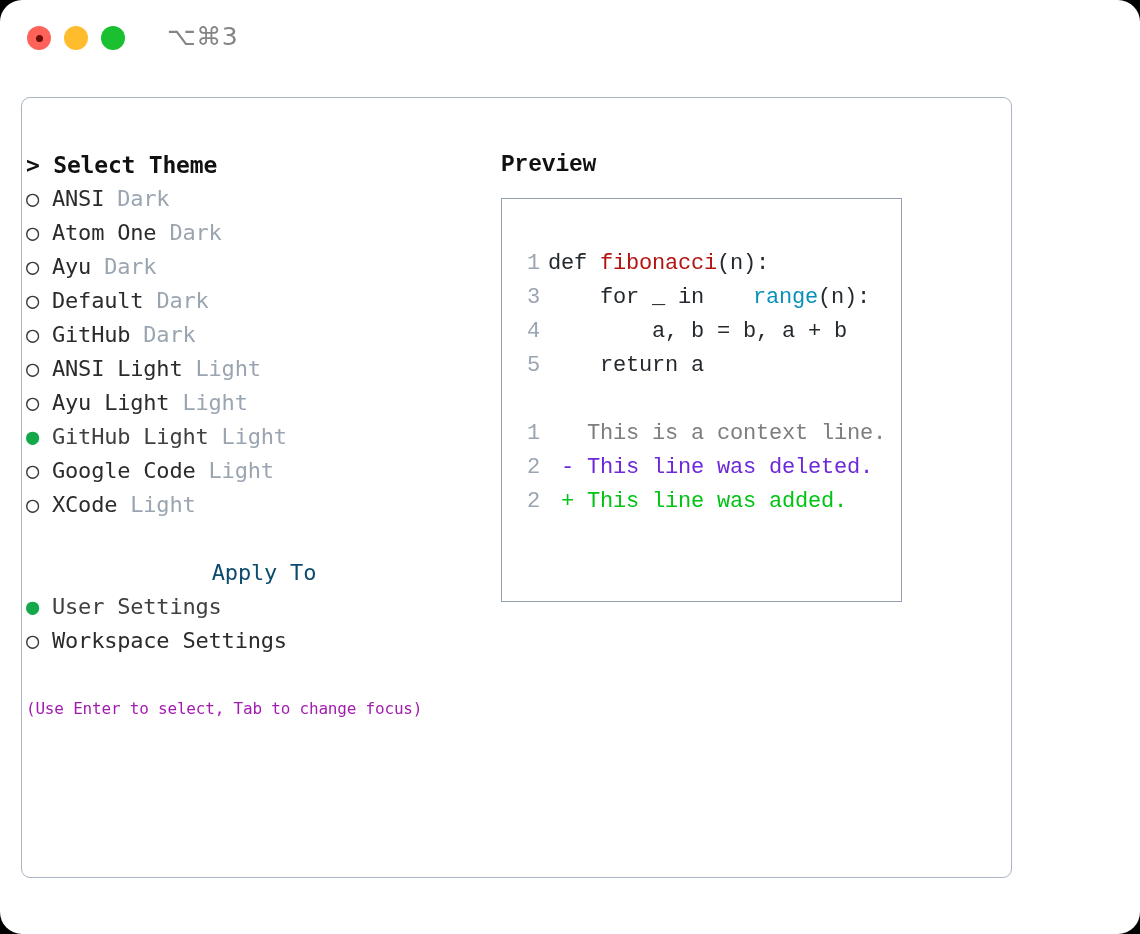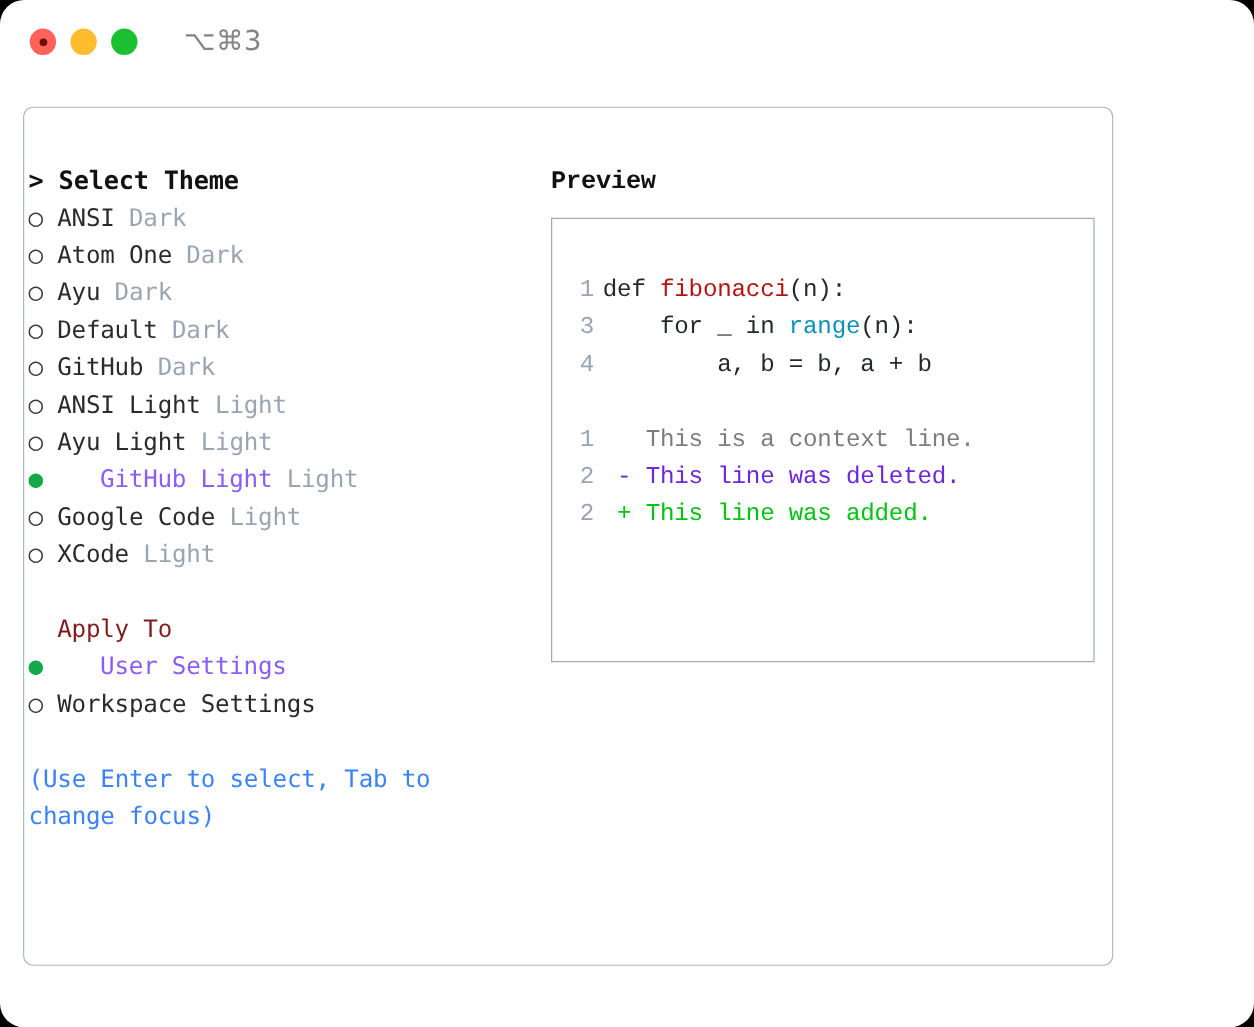--- a/index.html
+++ b/index.html
@@ -102,44 +102,45 @@
     white-space: pre;
     color: #2b2b2b;
     letter-spacing: -0.2px;
   }
   .bullet {
     display: inline-block;
     width: 26px;
     color: #3a3a3a;
   }
   .row.selected .bullet { color: #13a84a; }
-  .row.selected .row-label { color: #8b5cf6; margin-left: 39px; }
+  .row.selected .row-label { color: #404040; }
   .row-label { color: #2b2b2b; }
   .row-tag {
     color: #9aa5b1;
     text-align: right;
   }
 
   .subsection {
     margin-top: 34px;
   }
   .sub-head {
     font-size: 22px;
-    color: #7f1d1d;
+    color: #0c4a6e;
     height: 34px;
     line-height: 34px;
     padding-left: 26px;
     white-space: pre;
     letter-spacing: -0.2px;
+    text-align: center;
   }
 
   .hint {
     margin-top: 34px;
-    font-size: 22px;
-    color: #3b82f6;
+    font-size: 16px;
+    color: #a21caf;
     line-height: 34px;
     width: 400px;
     letter-spacing: -0.2px;
   }
 
   
   .right-col {
     position: absolute;
     left: 479px;
     top: 50px;
@@ -149,21 +150,21 @@
   .preview-title {
     font-size: 23px;
     font-weight: bold;
     color: #111111;
     letter-spacing: -0.2px;
     height: 34px;
     line-height: 34px;
   }
   .code-box {
     margin-top: 16px;
-    width: 494px;
+    width: 401px;
     height: 404px;
     border: 1.5px solid #93a1b0;
     box-sizing: border-box;
     padding: 48px 0 0 14px;
   }
   .code-line {
     font-size: 22px;
     line-height: 34px;
     white-space: pre;
     color: #24292e;
@@ -171,21 +172,21 @@
   }
   .ln {
     display: inline-block;
     width: 24px;
     text-align: right;
     color: #9aa5b1;
     margin-right: 8px;
   }
   .tok-fn     { color: #b31412; }
   .tok-num    { color: #077d7d; }
-  .tok-call   { color: #0a90ba; }
+  .tok-call   { color: #0a90ba; margin-left: 36px; }
   .spacer-line { height: 34px; }
   .diff-ctx { color: #7d7d7d; }
   .diff-del { color: #6d28d9; }
   .diff-add { color: #00c313; }
 </style>
 </head>
 <body>
 
 <div class="window">
 
@@ -228,20 +229,21 @@
       <div class="hint">(Use Enter to select, Tab to change focus)</div>
     </div>
 
     <div class="right-col">
       <div class="preview-title">Preview</div>
       <div class="code-box">
         <div id="code-lines">
             <div class="code-line"><span class="ln">1</span><span>def </span><span class="tok-fn">fibonacci</span><span>(n):</span></div>
             <div class="code-line"><span class="ln">3</span><span>    for _ in </span><span class="tok-call">range</span><span>(n):</span></div>
             <div class="code-line"><span class="ln">4</span><span>        a, b = b, a + b</span></div>
+            <div class="code-line"><span class="ln">5</span><span>    return a</span></div>
           </div>
         <div class="spacer-line"></div>
         <div id="diff-lines">
             <div class="code-line"><span class="ln">1</span><span class="diff-ctx">   This is a context line.</span></div>
             <div class="code-line"><span class="ln">2</span><span class="diff-del"> - This line was deleted.</span></div>
             <div class="code-line"><span class="ln">2</span><span class="diff-add"> + This line was added.</span></div>
           </div>
       </div>
     </div>
 

